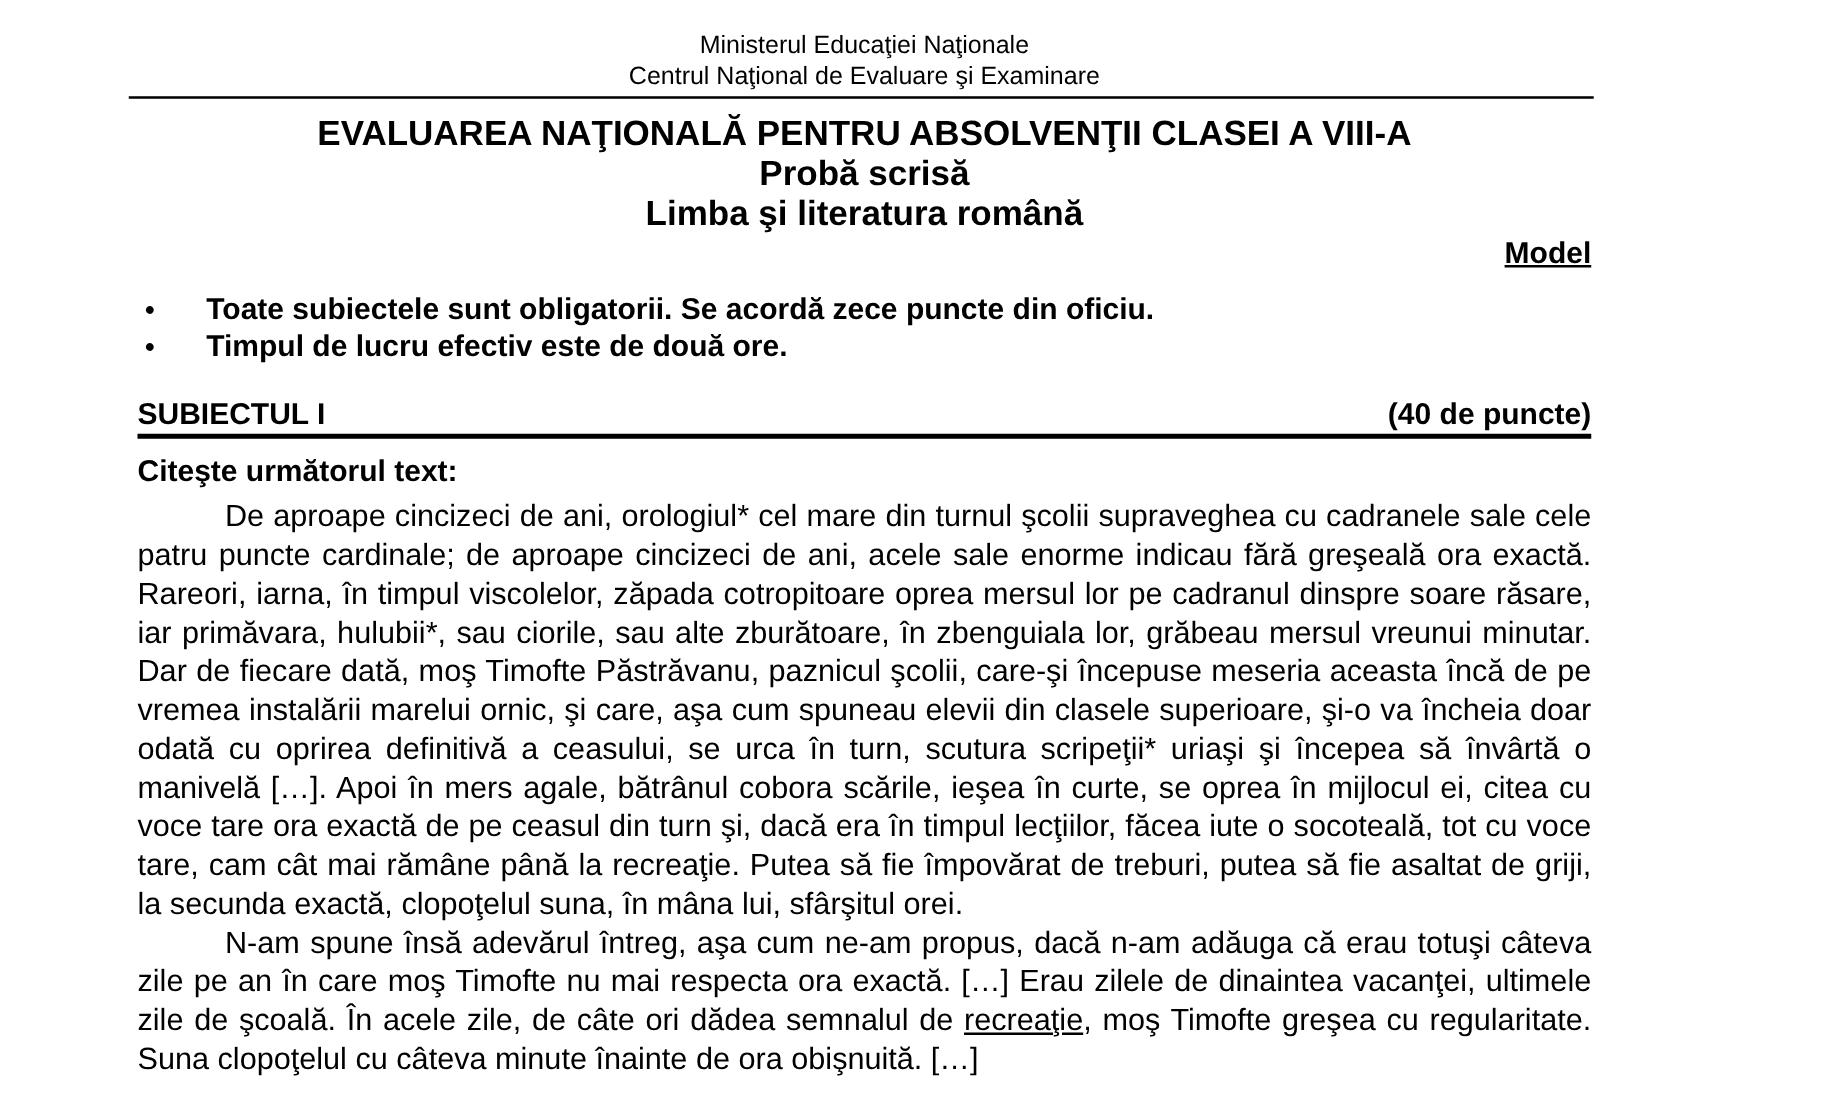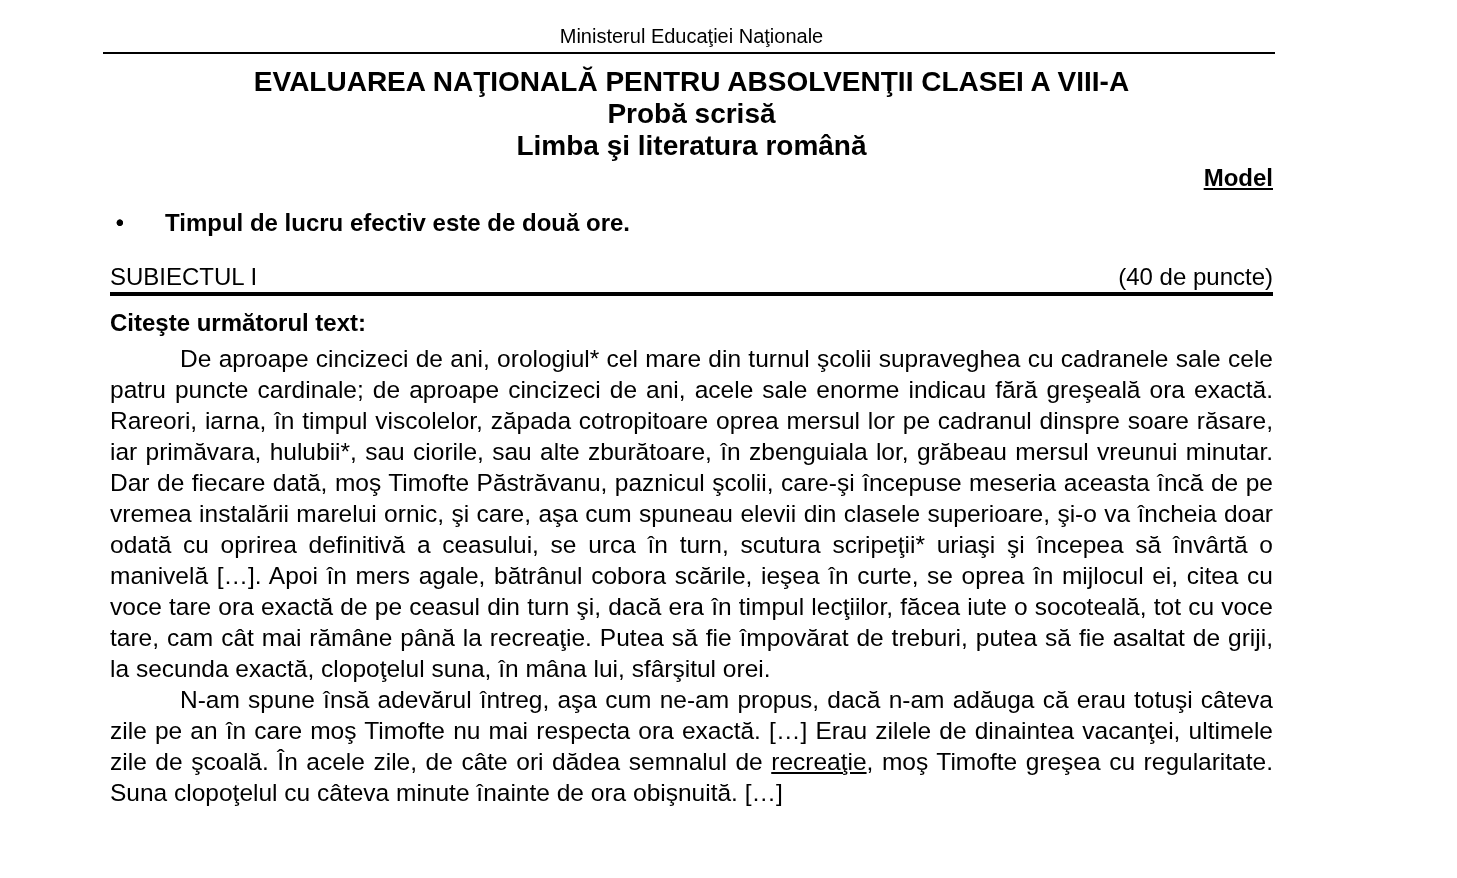--- a/index.html
+++ b/index.html
@@ -62,21 +62,21 @@
     top: 0;
     font-size: 22px;
   }
   .subject-row {
     display: flex;
     justify-content: space-between;
     align-items: flex-end;
     margin-top: 26px;
     padding-bottom: 2px;
     border-bottom: 4px solid #000000;
-    font-weight: normal;
+    font-weight: bold;
     font-size: 24px;
     line-height: 26px;
   }
   .read-prompt {
     margin-top: 12px;
     font-weight: bold;
     font-size: 24px;
     line-height: 30px;
   }
   .excerpt {
@@ -94,35 +94,37 @@
   }
 </style>
 </head>
 <body>
 
 <div class="page">
   <div class="content">
 
     <div class="org-header">
       <div>Ministerul Educaţiei Naţionale</div>
+      <div>Centrul Naţional de Evaluare şi Examinare</div>
     </div>
 
     <hr class="top-rule">
 
     <div class="title-block">
       <div>EVALUAREA NAŢIONALĂ PENTRU ABSOLVENŢII CLASEI A VIII-A</div>
       <div>Probă scrisă</div>
       <div>Limba şi literatura română</div>
     </div>
 
     <div class="model-row">Model</div>
 
     <ul class="instructions">
       <li>
         <span class="bullet">•</span>
+        <span>Toate subiectele sunt obligatorii. Se acordă zece puncte din oficiu.</span>
       </li>
       <li>
         <span class="bullet">•</span>
         <span>Timpul de lucru efectiv este de două ore.</span>
       </li>
     </ul>
 
     <div class="subject-row">
       <span>SUBIECTUL I</span>
       <span>(40 de puncte)</span>

